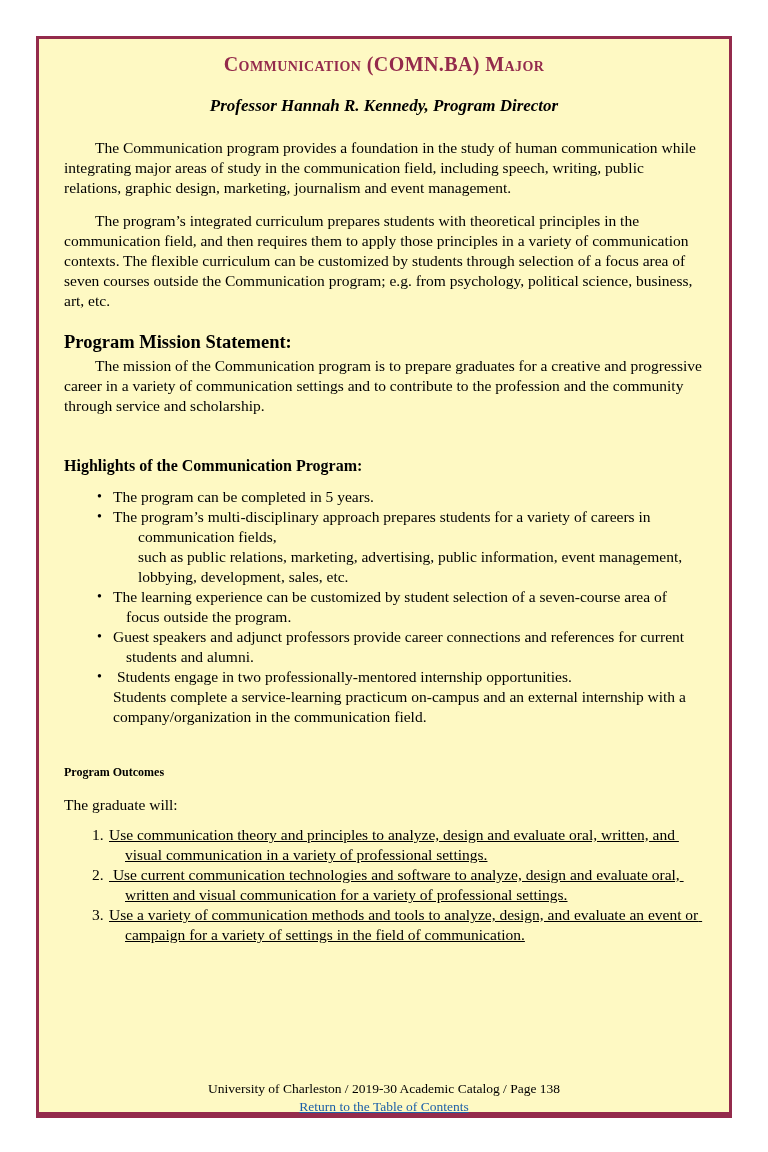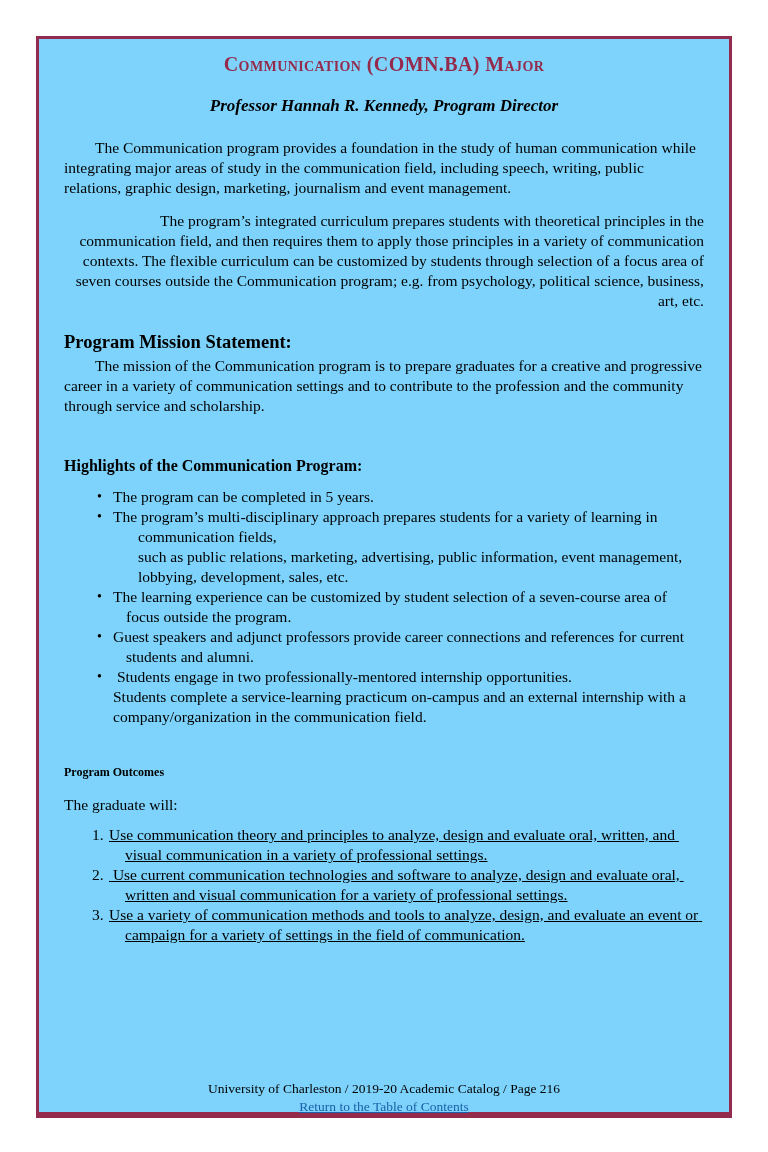--- a/index.html
+++ b/index.html
@@ -12,21 +12,21 @@
     font-family:"Liberation Serif","DejaVu Serif",serif;
     color:#000;
     position:relative;
   }
   .page{
     position:absolute;
     left:36px; top:36px;
     width:696px; height:1082px;
     border:3px solid var(--maroon);
     border-bottom-width:6px;
-    background:#7dd3fc;
+    background:#fef9c3;
   }
   .content{
     position:relative;
     height:100%;
     padding:0 25px;
     font-size:15.5px;
     line-height:20px;
   }
   .title{
     margin-top:14px;
@@ -44,21 +44,21 @@
     font-weight:bold;
     font-style:italic;
     font-size:17px;
     line-height:22px;
   }
   .para{
     text-indent:31px;
     text-align:left;
   }
   .p1{margin-top:21px;}
-  .p2{margin-top:13px;text-align:right;}
+  .p2{margin-top:13px;}
   .mission-heading{
     margin-top:20px;
     font-weight:bold;
     font-size:18.5px;
     line-height:23px;
   }
   .mission-body{margin-top:2px;}
   .sub-heading{
     margin-top:40px;
     font-weight:bold;
@@ -132,36 +132,36 @@
     <p class="para p1">The Communication program provides a foundation in the study of human communication while integrating major areas of study in the communication field, including speech, writing, public relations, graphic design, marketing, journalism and event management.</p>
     <p class="para p2">The program’s integrated curriculum prepares students with theoretical principles in the communication field, and then requires them to apply those principles in a variety of communication contexts. The flexible curriculum can be customized by students through selection of a focus area of seven courses outside the Communication program; e.g. from psychology, political science, business, art, etc.</p>
 
     <div class="mission-heading">Program Mission Statement:</div>
     <p class="para mission-body">The mission of the Communication program is to prepare graduates for a creative and progressive career in a variety of communication settings and to contribute to the profession and the community through service and scholarship.</p>
 
     <div class="sub-heading">Highlights of the Communication Program:</div>
 
     <ul class="bullets">
       <li class="wrap-a"><span class="bullet">•</span><span>The program can be completed in 5 years.</span></li>
-      <li class="wrap-b"><span class="bullet">•</span><span>The program’s multi-disciplinary approach prepares students for a variety of learning in communication fields,
+      <li class="wrap-b"><span class="bullet">•</span><span>The program’s multi-disciplinary approach prepares students for a variety of careers in communication fields,
 such as public relations, marketing, advertising, public information, event management, lobbying, development, sales, etc.</span></li>
       <li class="wrap-c"><span class="bullet">•</span><span>The learning experience can be customized by student selection of a seven-course area of focus outside the program.</span></li>
       <li class="wrap-c"><span class="bullet">•</span><span>Guest speakers and adjunct professors provide career connections and references for current students and alumni.</span></li>
       <li class="wrap-a"><span class="bullet">•</span><span> Students engage in two professionally-mentored internship opportunities.
 Students complete a service-learning practicum on-campus and an external internship with a company/organization in the communication field.</span></li>
     </ul>
 
     <div class="outcomes-heading">Program Outcomes</div>
     <p class="outcomes-lead">The graduate will:</p>
 
     <ol class="numbered">
       <li><span class="num">1.</span><span>Use communication theory and principles to analyze, design and evaluate oral, written, and visual communication in a variety of professional settings.</span></li>
       <li><span class="num">2.</span><span> Use current communication technologies and software to analyze, design and evaluate oral, written and visual communication for a variety of professional settings.</span></li>
       <li><span class="num">3.</span><span>Use a variety of communication methods and tools to analyze, design, and evaluate an event or campaign for a variety of settings in the field of communication.</span></li>
     </ol>
 
     <div class="footer">
-      <div>University of Charleston / 2019-20 Academic Catalog / Page 216</div>
+      <div>University of Charleston / 2019-30 Academic Catalog / Page 138</div>
       <div><a href="#">Return to the Table of Contents</a></div>
     </div>
 
   </div>
 </div>
 
 </body></html>

